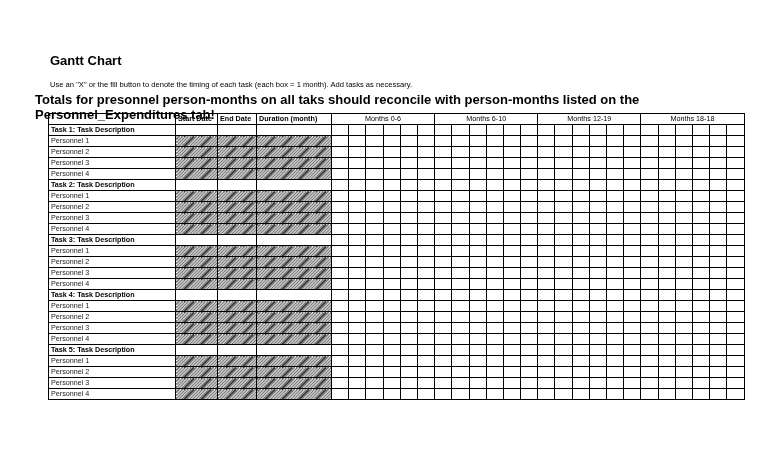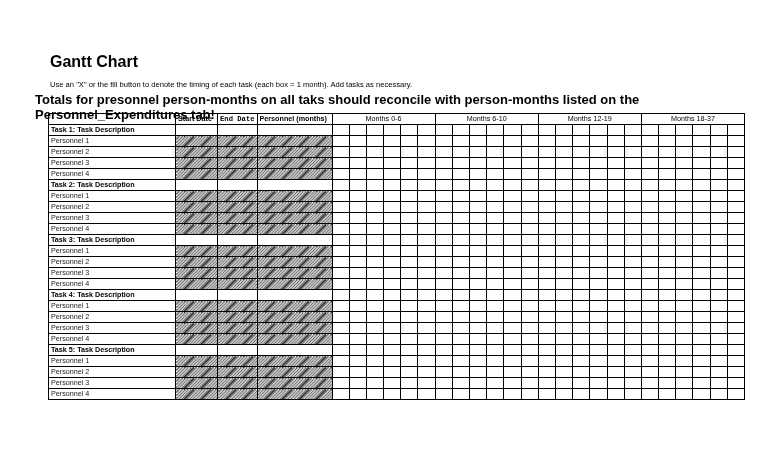--- a/index.html
+++ b/index.html
@@ -1,29 +1,29 @@
 <!DOCTYPE html>
 <html><head>
 <meta charset="utf-8">
 <style>
   html, body { margin: 0; padding: 0; background: #ffffff; }
   body { width: 768px; height: 453px; position: relative; overflow: hidden;
          font-family: "Liberation Sans", sans-serif; color: #000; }
-  .title { position: absolute; left: 50px; top: 53px; font-size: 16px; font-weight: bold; }
+  .title { position: absolute; left: 50px; top: 53px; font-size: 13px; font-weight: bold; }
   .note1 { position: absolute; left: 50px; top: 80px; font-size: 7.6px; }
   .note2 { position: absolute; left: 35px; top: 92px; font-size: 13px; font-weight: bold; }
   table.gantt { position: absolute; left: 48px; top: 113px; border-collapse: collapse;
                 table-layout: fixed; font-size: 7.2px; }
   table.gantt td { border: 0.8px solid #000; height: 10px; padding: 0 2px; line-height: 10px;
                    white-space: nowrap; overflow: hidden; }
   td.lbl { width: 122px; border-right: 1.4px solid #000; }
   td.task { font-weight: bold; margin-top: 8px; }
   td.pers { color: #222; }
   td.sd { width: 37px; }
-  td.ed { width: 34px; font-family: Liberation Mono, monospace; }
+  td.ed { width: 34px; }
   td.du { width: 70px; border-right: 1.4px solid #000; }
   td.m { width: 12.2px; padding: 0; }
   td.hdr { font-weight: bold; }
   td.grp { text-align: center; padding: 0; border-left: 1.4px solid #000; border-right: 1.4px solid #000; }
   tr.taskrow td { border-top: 1.4px solid #000; border-bottom: 1.4px solid #000; }
   tr.hdrrow td.hb { border-top: 1.4px solid #000; border-bottom: 1.4px solid #000; }
   td.gstart { border-left: 1.4px solid #000; }
   td.hatch {
     background-color: #fff;
     background-image: repeating-linear-gradient(135deg, #000 0px, #000 0.8px, #fff 0.8px, #fff 2px);
@@ -37,25 +37,25 @@
 <div class="title">Gantt Chart</div>
 <div class="note1">Use an "X" or the fill button to denote the timing of each task (each box = 1 month). Add tasks as necessary.</div>
 <div class="note2">Totals for presonnel person-months on all taks should reconcile with person-months listed on the Personnel_Expenditures tab!</div>
 
 <table class="gantt" id="gantt">
   <tbody id="gantt-body">
       <tr class="hdrrow">
         <td class="lbl"></td>
         <td class="sd hdr hb">Start Date</td>
         <td class="ed hdr hb">End Date</td>
-        <td class="du hdr hb">Personnel (months)</td>
+        <td class="du hdr hb">Duration (month)</td>
         <td class="grp hb" colspan="6">Months 0-6</td>
         <td class="grp hb" colspan="6">Months 6-10</td>
         <td class="grp hb" colspan="6">Months 12-19</td>
-        <td class="grp hb lastcol" colspan="6">Months 18-37</td>
+        <td class="grp hb lastcol" colspan="6">Months 18-18</td>
       </tr>
       <tr class="taskrow">
         <td class="lbl task">Task 1: Task Description</td>
         <td class="sd"></td>
         <td class="ed"></td>
         <td class="du"></td>
         <td class="m gstart"></td>
         <td class="m"></td>
         <td class="m"></td>
         <td class="m"></td>

